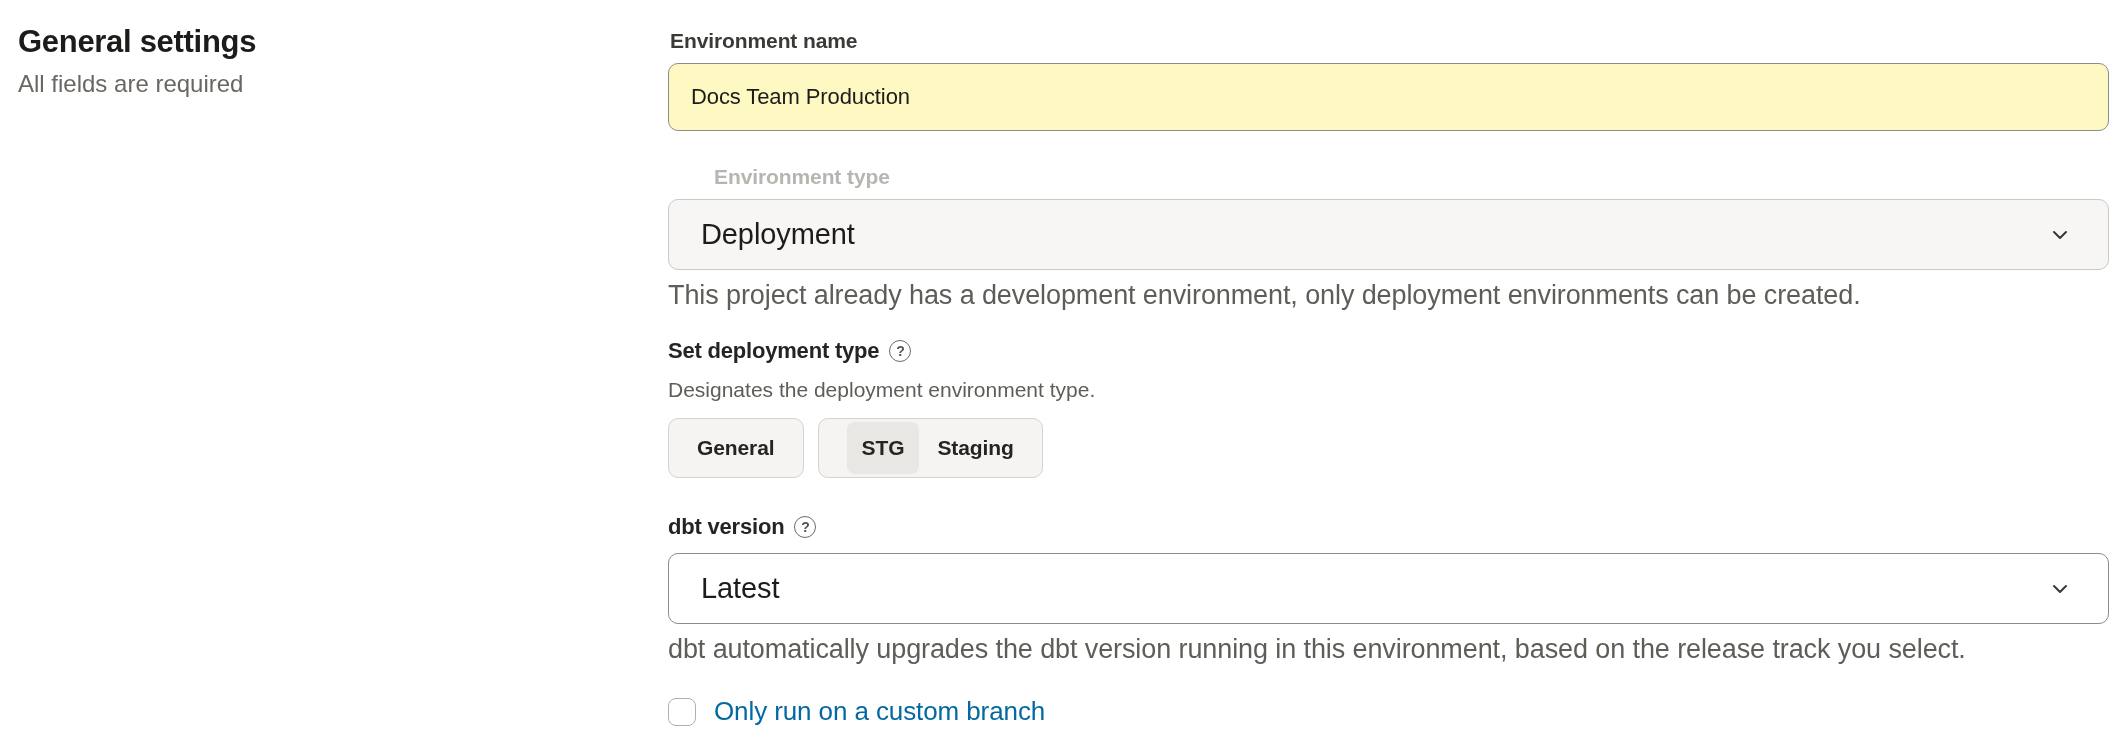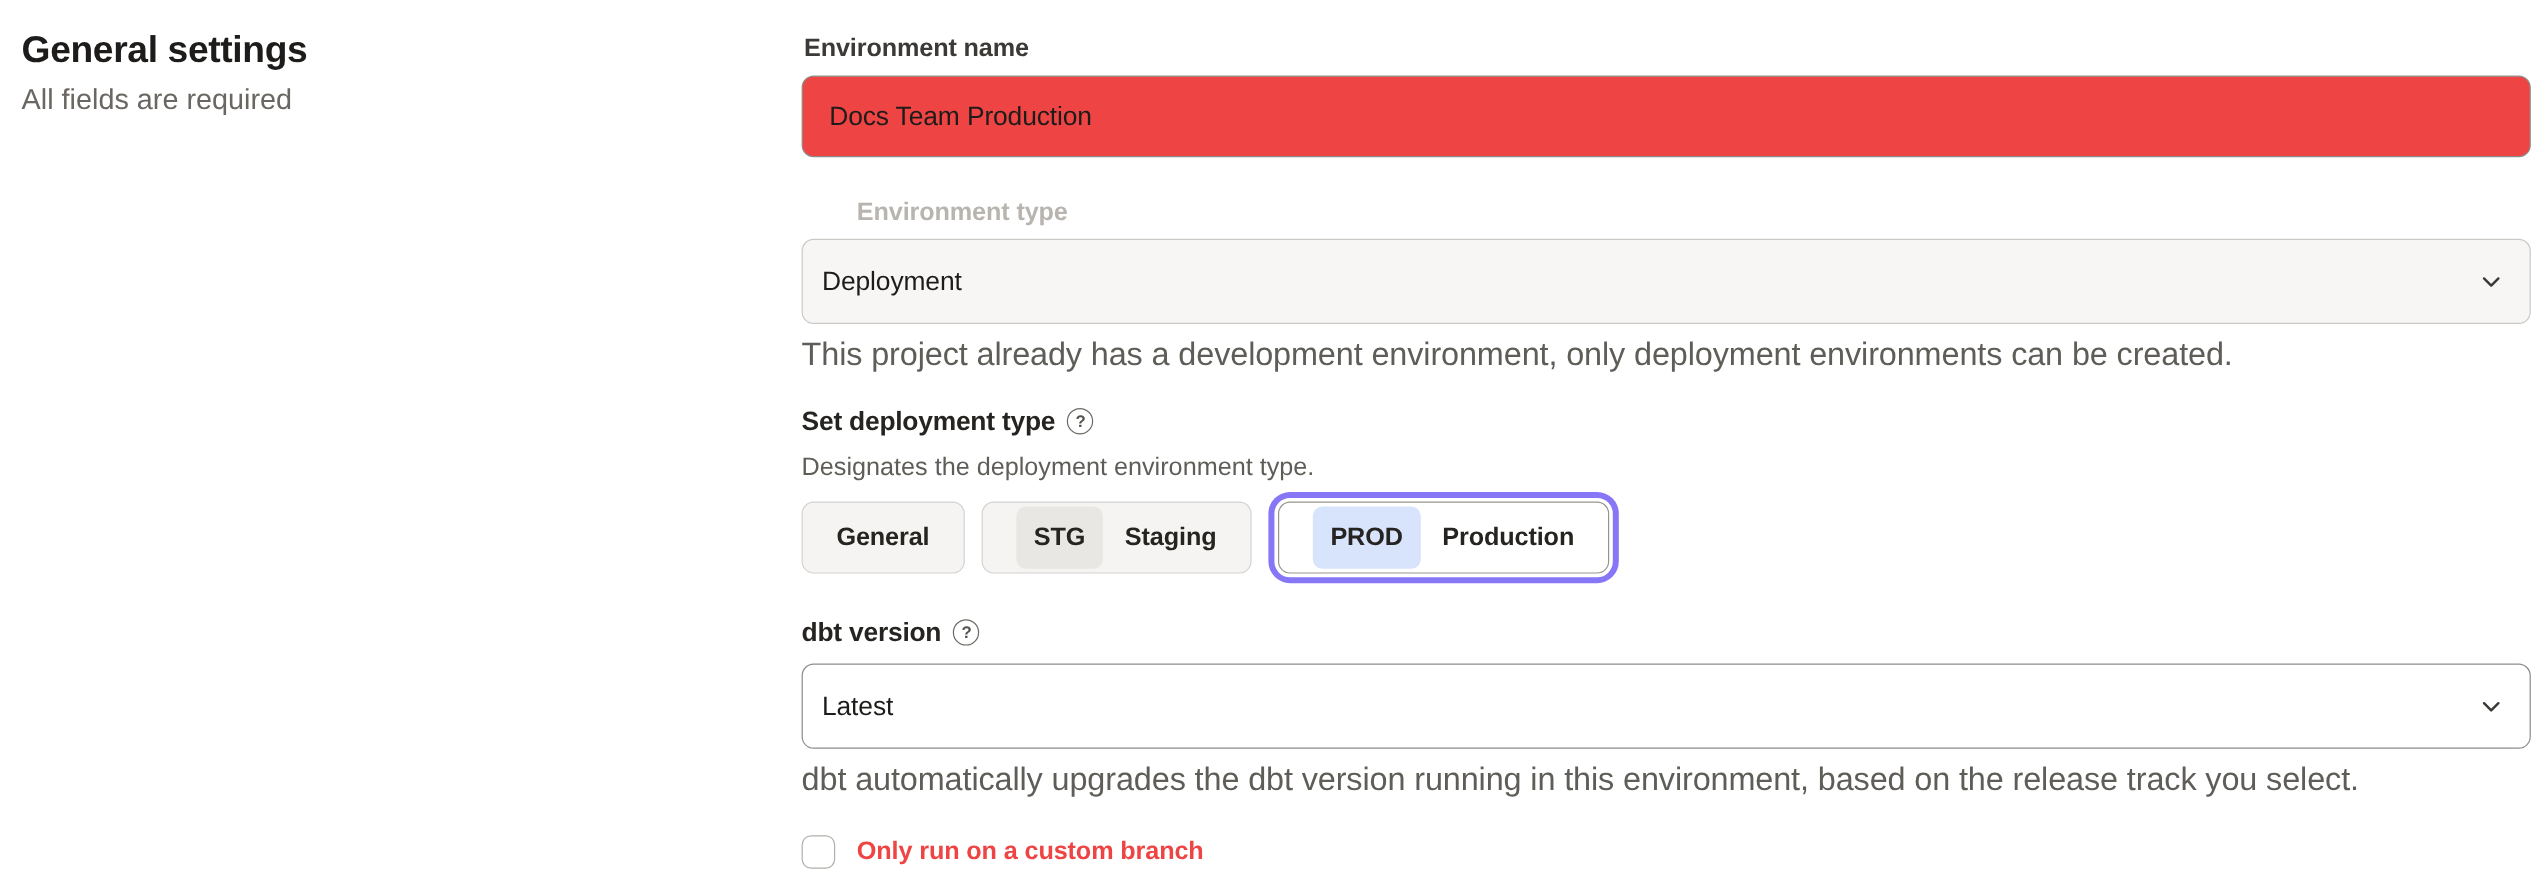--- a/index.html
+++ b/index.html
@@ -28,31 +28,31 @@
   .field-label {
     display: block; font-size: 21px; font-weight: 600; color: #3c3a36;
     line-height: 26px; margin: 28px 0 9px 2px; letter-spacing: -0.1px;
   }
   .field-label.disabled { color: #b8b5b1; font-weight: 600; margin-left: 46px; }
   .field-label.mt-lg { margin-top: 33px; }
 
   .text-input {
     width: 100%; height: 68px;
     border: 1.5px solid #8e8c88; border-radius: 10px;
-    background: #ef4444; outline: none;
+    background: #fef9c3; outline: none;
     font-family: inherit; font-size: 22px; color: #1d1c1a;
     padding: 0 22px; letter-spacing: -0.1px;
   }
 
   .select-box {
     width: 100%; height: 71px;
     border: 1.5px solid #8e8c88; border-radius: 10px;
     background: #ffffff;
     display: flex; align-items: center; justify-content: space-between;
-    padding: 0 16px; font-size: 22px; color: #1d1c1a;
+    padding: 0 32px; font-size: 29px; color: #1d1c1a;
     cursor: pointer; letter-spacing: -0.1px;
   }
   .select-box.disabled {
     background: #f7f6f5; border-color: #cbc9c5; cursor: default;
   }
   .chevron { width: 20px; height: 20px; flex: 0 0 auto; margin-right: 6px; }
 
   .helper-text {
     margin-top: 13px; font-size: 27px; color: #5f5d58; line-height: 24px;
     letter-spacing: -0.1px;
@@ -89,21 +89,21 @@
   }
   .seg-badge.gray { background: #e9e7e3; }
   .seg-badge.blue { background: #d7e4fc; }
 
   .checkbox-row { margin-top: 35px; display: flex; align-items: center; gap: 18px; }
   .checkbox {
     width: 28px; height: 28px; border: 1.5px solid #b1afaa; border-radius: 8px;
     background: #ffffff; cursor: pointer; flex: 0 0 auto;
   }
   .checkbox-label {
-    font-size: 21px; font-weight: 700; color: #ef4444; letter-spacing: -0.1px;
+    font-size: 26px; font-weight: 400; color: #0369a1; letter-spacing: -0.1px;
     cursor: pointer;
   }
 </style>
 </head>
 <body>
 
 <div class="left-col">
   <div class="page-title">General settings</div>
   <div class="page-subtitle">All fields are required</div>
 </div>
@@ -132,24 +132,20 @@
   <div class="sub-helper">Designates the deployment environment type.</div>
 
   <div class="button-row">
     <button class="seg-button">
       <span>General</span>
     </button>
     <button class="seg-button">
       <span class="seg-badge gray">STG</span>
       <span>Staging</span>
     </button>
-    <button class="seg-button selected">
-      <span class="seg-badge blue">PROD</span>
-      <span>Production</span>
-    </button>
   </div>
 
   
   <div class="section-heading" style="margin-top:37px;">
     <span>dbt version</span>
     <span class="help-icon">?</span>
   </div>
   <div class="select-box" style="margin-top:14px;">
     <span>Latest</span>
     <svg class="chevron" viewBox="0 0 20 20">

